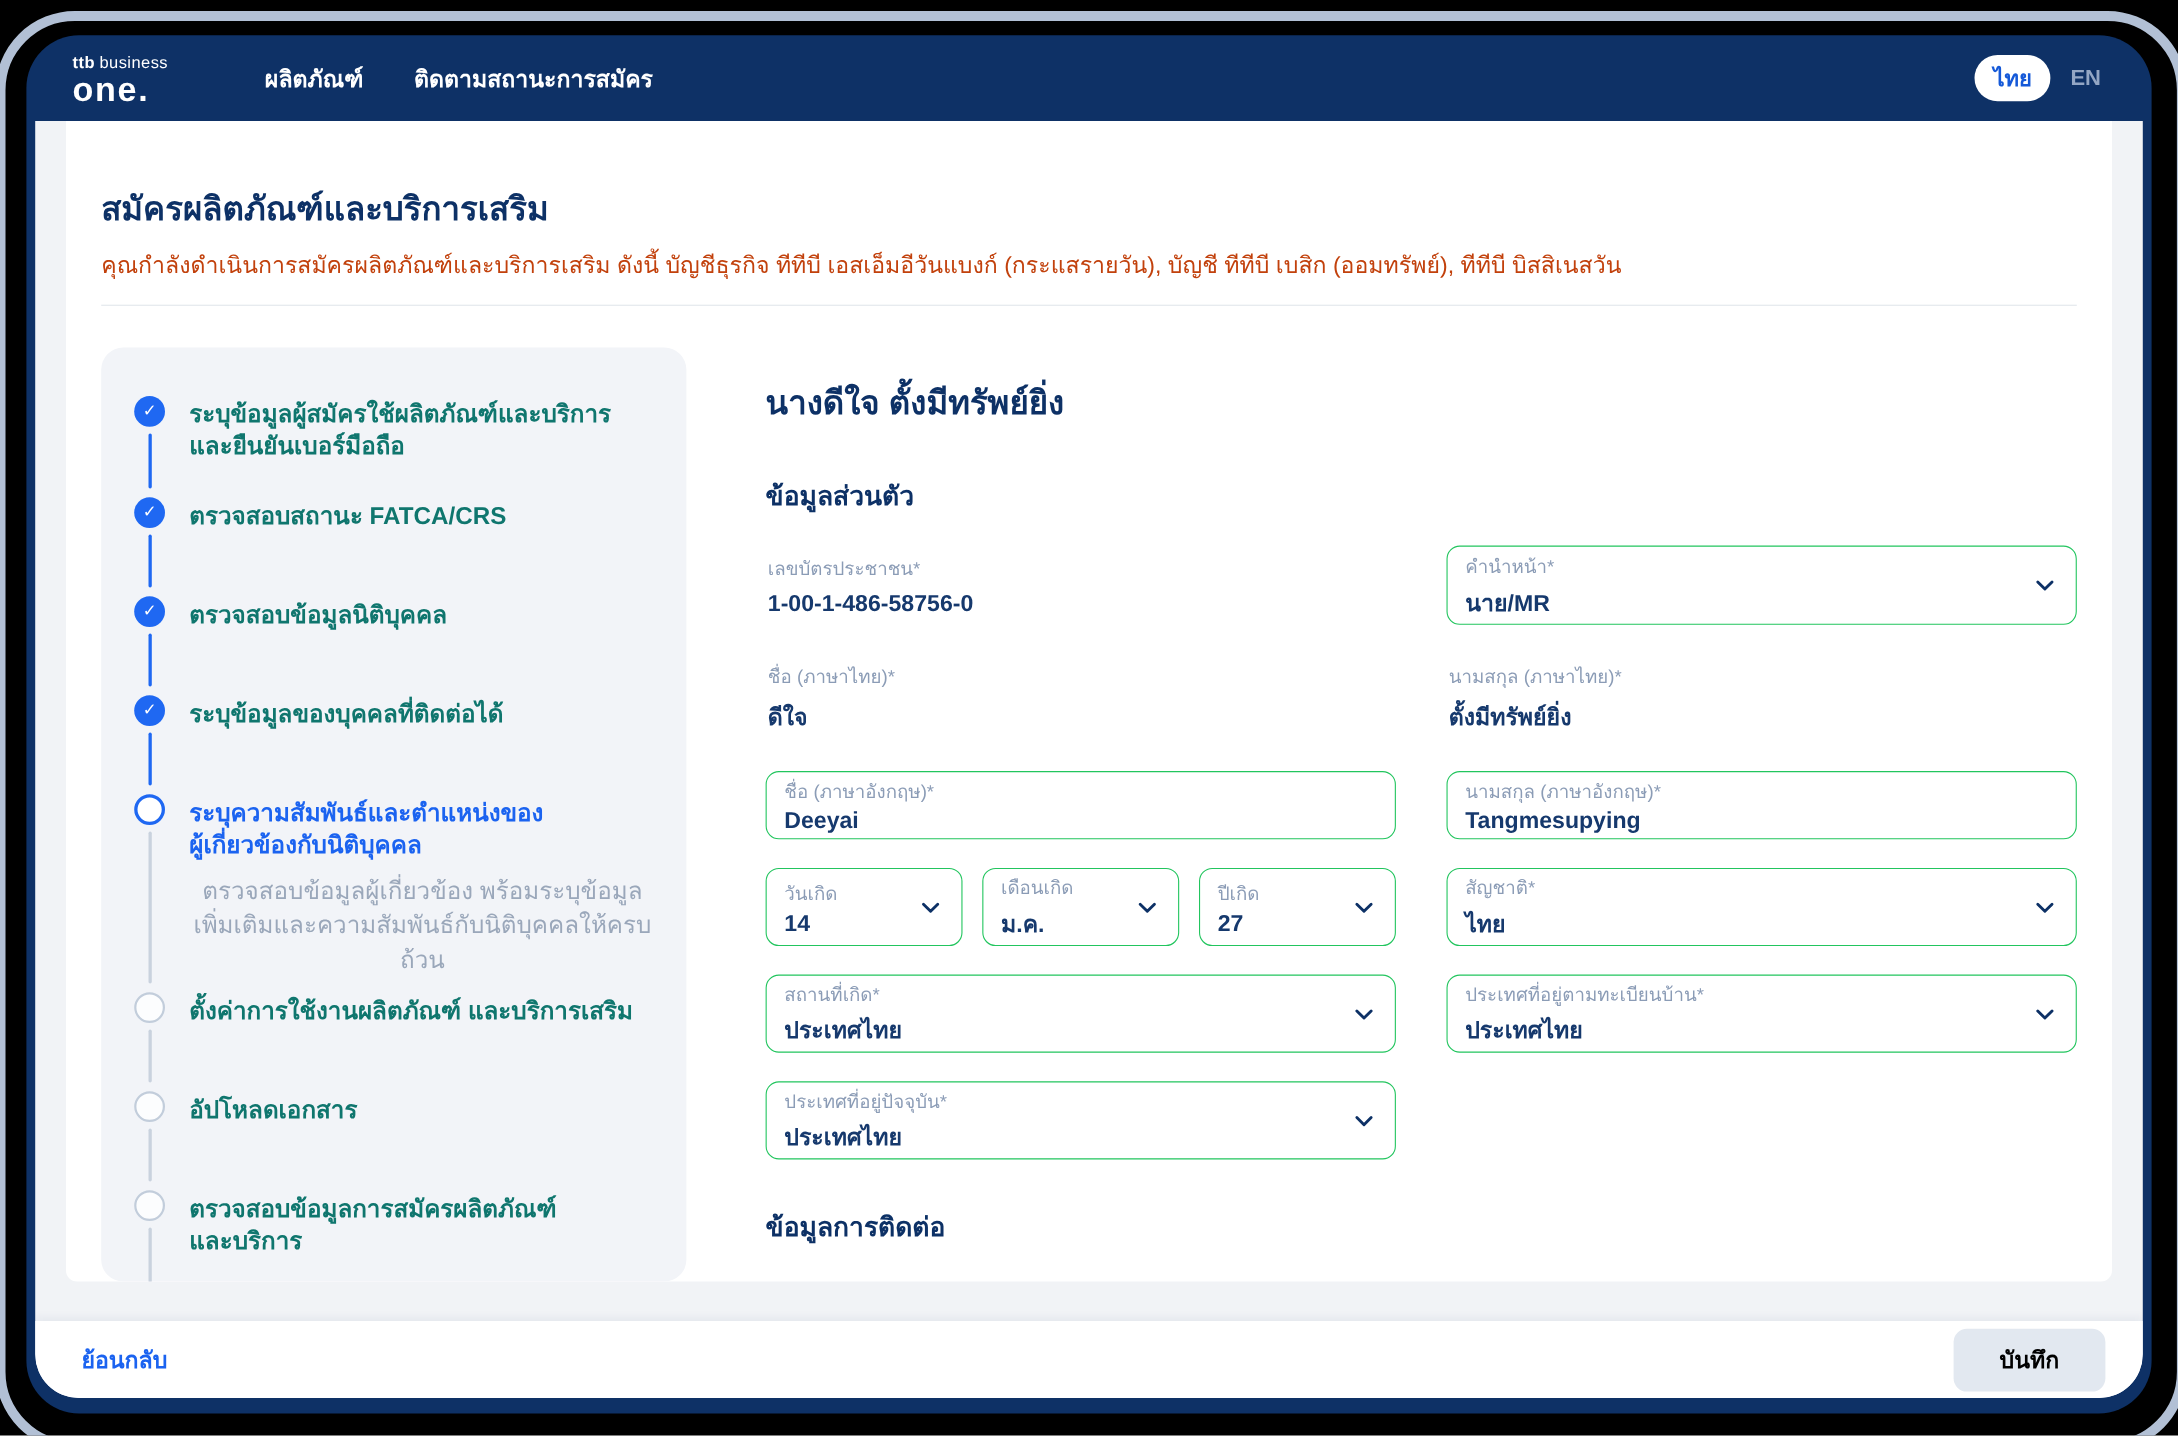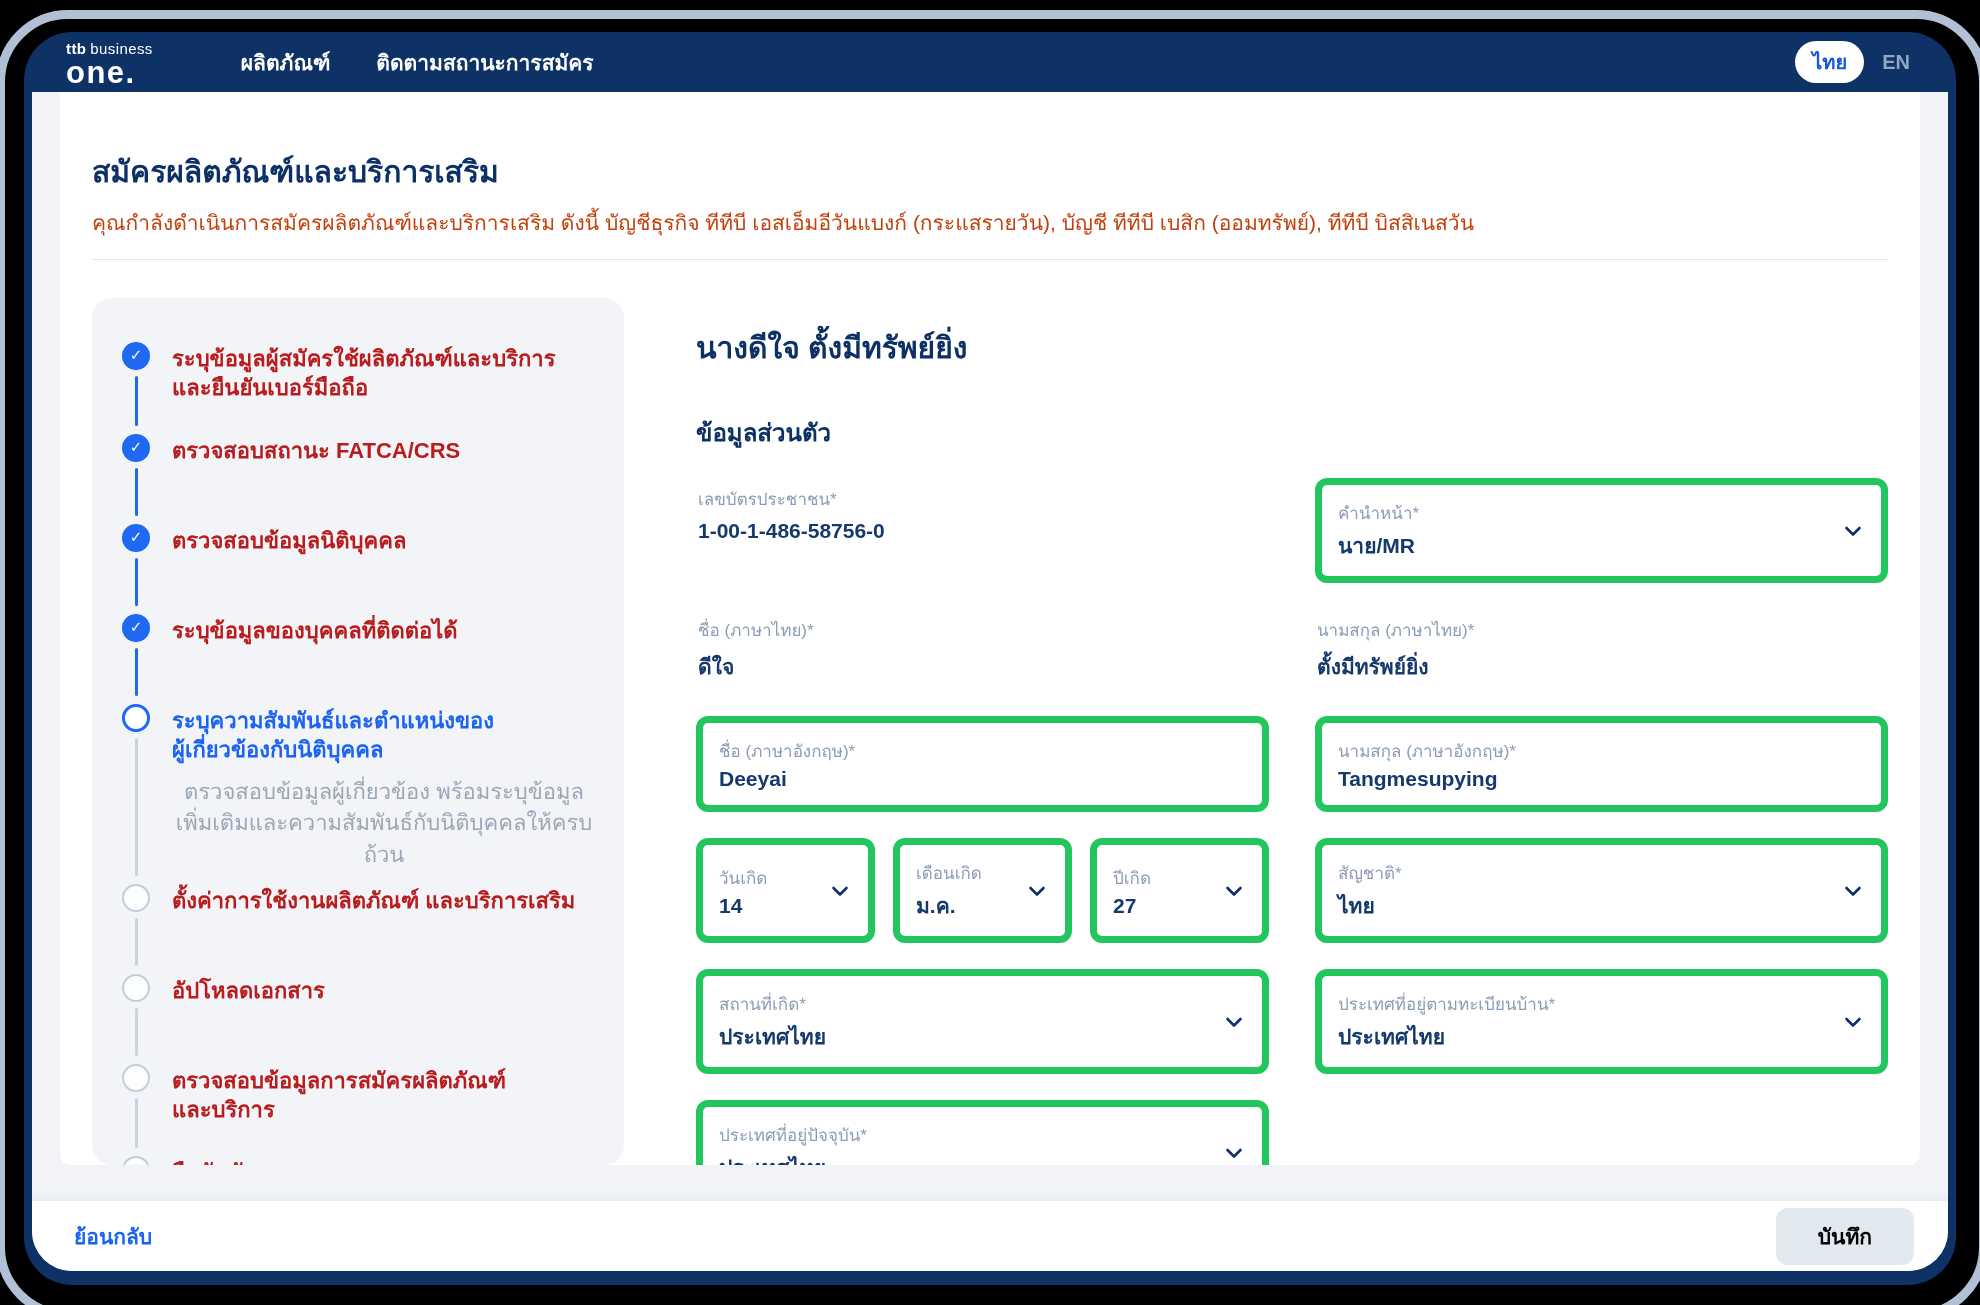--- a/index.html
+++ b/index.html
@@ -17,21 +17,21 @@
     border:9px solid #b2c0d5; border-radius:72px;
   }
   
   .window {
     position:absolute; top:32px; left:24px; right:24px; bottom:20px;
     background:#0e3166; border-radius:48px; overflow:hidden;
     display:flex; flex-direction:column;
     padding:0 8px 14px 8px;
   }
   
-  .header { height:60px; flex:none; display:flex; align-items:center; padding:0 38px 0 34px; color:#fff; }
+  .header { height:78px; flex:none; display:flex; align-items:center; padding:0 38px 0 34px; color:#fff; }
   .logo { display:flex; flex-direction:column; line-height:1; margin-top:4px; }
   .logo-top { font-size:15px; letter-spacing:.4px; }
   .logo-top b { font-weight:bold; margin-right:4px; }
   .logo-one { font-size:31px; font-weight:bold; letter-spacing:1.5px; margin-top:1px; }
   .nav { display:flex; gap:46px; margin-left:88px; font-size:21px; font-weight:bold; }
   .nav-item { cursor:pointer; }
   .lang { margin-left:auto; display:flex; align-items:center; gap:18px; }
   .lang-pill { background:#fff; color:#1559d8; font-weight:bold; padding:5px 17px; border-radius:999px; font-size:20px; }
   .lang-en { color:#93a6c4; font-size:20px; font-weight:bold; }
   
@@ -48,32 +48,32 @@
   .step.active-step { min-height:180px; }
   .rail { width:28px; flex:none; display:flex; flex-direction:column; align-items:center; }
   .dot { width:28px; height:28px; border-radius:50%; flex:none; display:flex; align-items:center; justify-content:center; }
   .dot.done { background:#1f68f2; color:#fff; font-size:15px; font-weight:bold; }
   .dot.active { background:#fff; border:3px solid #1f68f2; }
   .dot.todo { background:#fcfdfe; border:2px solid #c2cddb; }
   .line { width:3px; flex:1; margin:6px 0 8px; border-radius:2px; }
   .line.blue { background:#1f68f2; }
   .line.grey { background:#c9d2de; }
   .step-texts { padding-top:2px; }
-  .step-label { font-size:22px; font-weight:bold; color:#b91c1c; line-height:1.32; }
+  .step-label { font-size:22px; font-weight:bold; color:#0f766e; line-height:1.32; }
   .active-step .step-label { color:#1b63f0; }
   .step-desc { font-size:22px; color:#9aa7ba; margin-top:12px; line-height:1.42;text-align:center; }
   
   .form-col { flex:1; min-width:0; }
   .person-name { font-size:30px; font-weight:bold; color:#0d3166; margin-top:26px; }
   .section-h { font-size:24px; font-weight:bold; color:#0d3166; margin:42px 0 26px; }
   .grid { display:grid; grid-template-columns:1fr 1fr; column-gap:46px; row-gap:26px; }
   .field-static { display:flex; flex-direction:column; gap:7px; padding:7px 2px; }
   .f-label { font-size:17px; color:#8b9cb6; }
   .f-value { font-size:21px; color:#16396d; font-weight:bold; }
-  .box { border:7px solid #22c55e; border-radius:12px; min-height:58px; background:#fff; display:flex; align-items:center; padding:14px 16px; }
+  .box { border:1px solid #22c55e; border-radius:12px; min-height:58px; background:#fff; display:flex; align-items:center; padding:3px 16px; }
   .box-inner { flex:1; min-width:0; display:flex; flex-direction:column; gap:3px; }
   .chevron { width:24px; height:24px; flex:none; margin-left:8px; }
   .dob-row { display:flex; gap:18px; }
   .dob-row .box { flex:1; }
   .span2 { grid-column:1 / span 1; }
   
   .footer { flex:none; height:70px; background:#fff; display:flex; align-items:center; justify-content:space-between; padding:0 34px 0 42px; border-radius:0 0 36px 36px; box-shadow:0 -3px 8px rgba(13,49,102,.05); }
   .back-link { color:#1b63f0; font-size:21px; font-weight:bold; cursor:pointer; }
   .save-btn { background:#e2e8f0; color:#000000; font-size:21px; font-weight:bold; padding:12px 42px; border-radius:12px; border:none; }
   .check-glyph { transform:translateY(-1px); }

